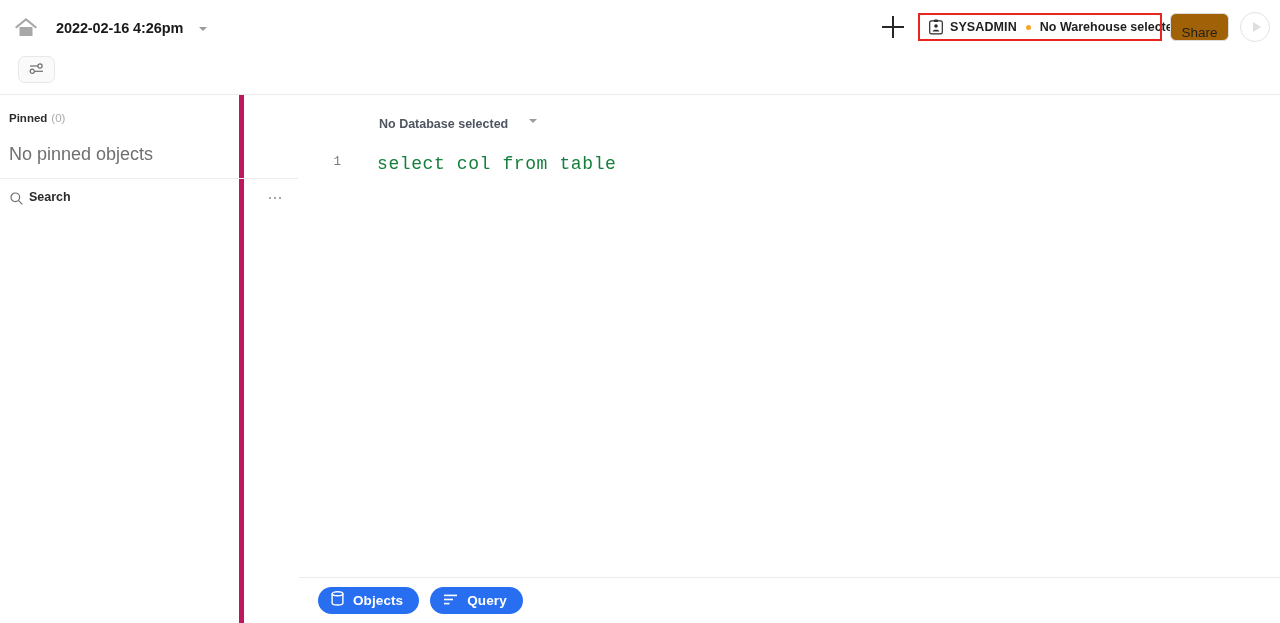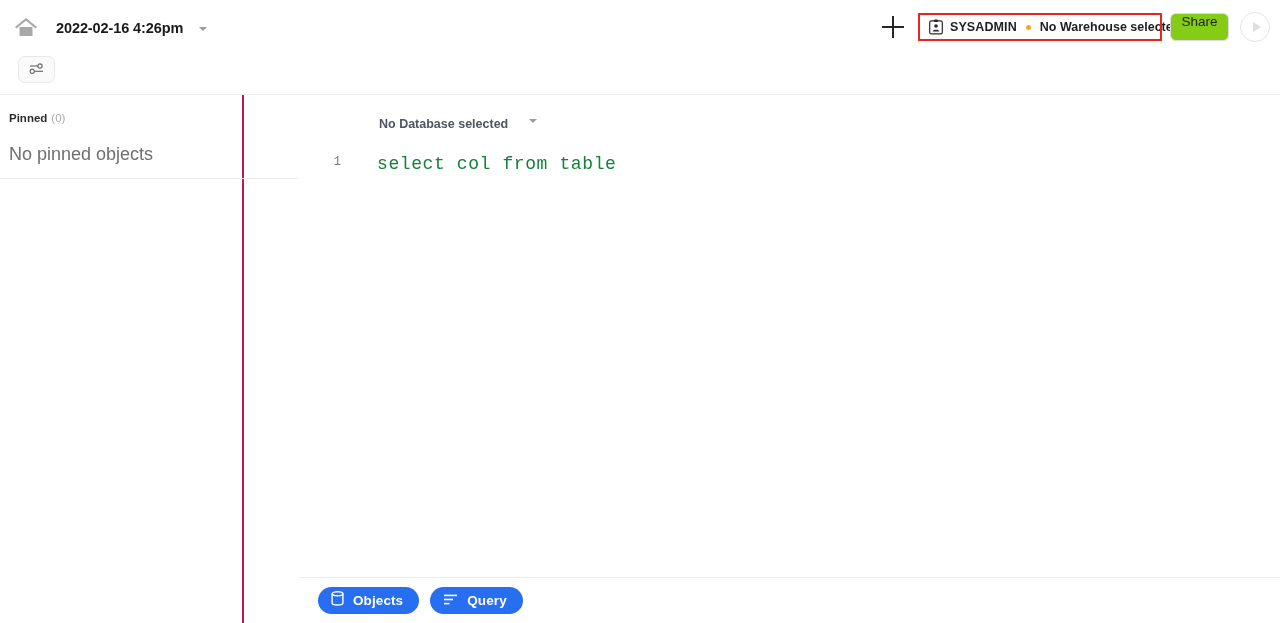--- a/index.html
+++ b/index.html
@@ -54,22 +54,22 @@
   .ctx-dot { width:5px; height:5px; border-radius:50%; background:#f5a623; margin:0 2px; }
   .ctx-wh-text { font-size:12.5px; font-weight:bold; color:#1f1f1f; white-space:nowrap; }
 
   .annot-box {
     position:absolute; left:918px; top:13px; width:244px; height:28px;
     border:2.5px solid #e8251f; pointer-events:none;
   }
 
   .share-btn {
     position:absolute; left:1170px; top:13px; width:59px; height:28px;
-    border:1px solid #dcdcdc; border-radius:6px; background:#84cc16;
-    display:flex; align-items:flex-start; justify-content:center; cursor:pointer;
+    border:1px solid #dcdcdc; border-radius:6px; background:#a16207;
+    display:flex; align-items:flex-end; justify-content:center; cursor:pointer;
   }
   .share-label { font-size:13.5px; color:#1f1f1f; font-weight:normal; }
 
   .run-btn {
     position:absolute; left:1240px; top:12px; width:30px; height:30px;
     border-radius:50%; border:1.5px solid #e3e3e3; background:#fff;
     display:flex; align-items:center; justify-content:center; cursor:pointer;
   }
   .run-tri {
     width:0;height:0;border-top:5px solid transparent;border-bottom:5px solid transparent;
@@ -79,21 +79,21 @@
   .tb-row2 { position:absolute; left:0; top:52px; width:1280px; height:43px; }
   .filter-btn {
     position:absolute; left:18px; top:4px; width:37px; height:27px;
     border:1px solid #e8e8e8; border-radius:7px; background:#fafafa;
     display:flex; align-items:center; justify-content:center; cursor:pointer;
   }
 
   
   .sidebar {
     position:absolute; left:0; top:95px; width:244px; height:528px;
-    background:#fff; border-right:2px solid #be185d;
+    background:#fff; border-right:5px solid #be185d;
   }
   .pinned-head {
     position:absolute; left:9px; top:17px; display:flex; align-items:baseline; gap:4px;
   }
   .pinned-label { font-size:11.5px; font-weight:bold; color:#2b2b2b; }
   .pinned-count { font-size:11.5px; color:#a9a9a9; }
   .pinned-empty {
     position:absolute; left:9px; top:49px; font-size:18px; color:#6f6f6f;
   }
   .side-div {
@@ -229,20 +229,34 @@
 
     <div class="pinned-head">
       <span class="pinned-label">Pinned</span>
       <span class="pinned-count">(0)</span>
     </div>
 
     <div class="pinned-empty">No pinned objects</div>
 
     <div class="side-div"></div>
 
+    <div class="search-row">
+      <span class="search-icon">
+        <svg width="13" height="13" viewBox="0 0 13 13">
+          <circle cx="5.3" cy="5.3" r="4.3" fill="none" stroke="#6f6f6f" stroke-width="1.2"></circle>
+          <line x1="8.6" y1="8.6" x2="12.3" y2="12.3" stroke="#6f6f6f" stroke-width="1.2"></line>
+        </svg>
+      </span>
+      <span class="search-label">Search</span>
+      <span class="dots-btn">
+        <i></i>
+          <i></i>
+          <i></i>
+      </span>
+    </div>
 
   </div>
 
   <div class="main">
 
     <div class="db-select">
       <span class="db-select-label">No Database selected</span>
       <span class="caret-sm"></span>
     </div>
 

